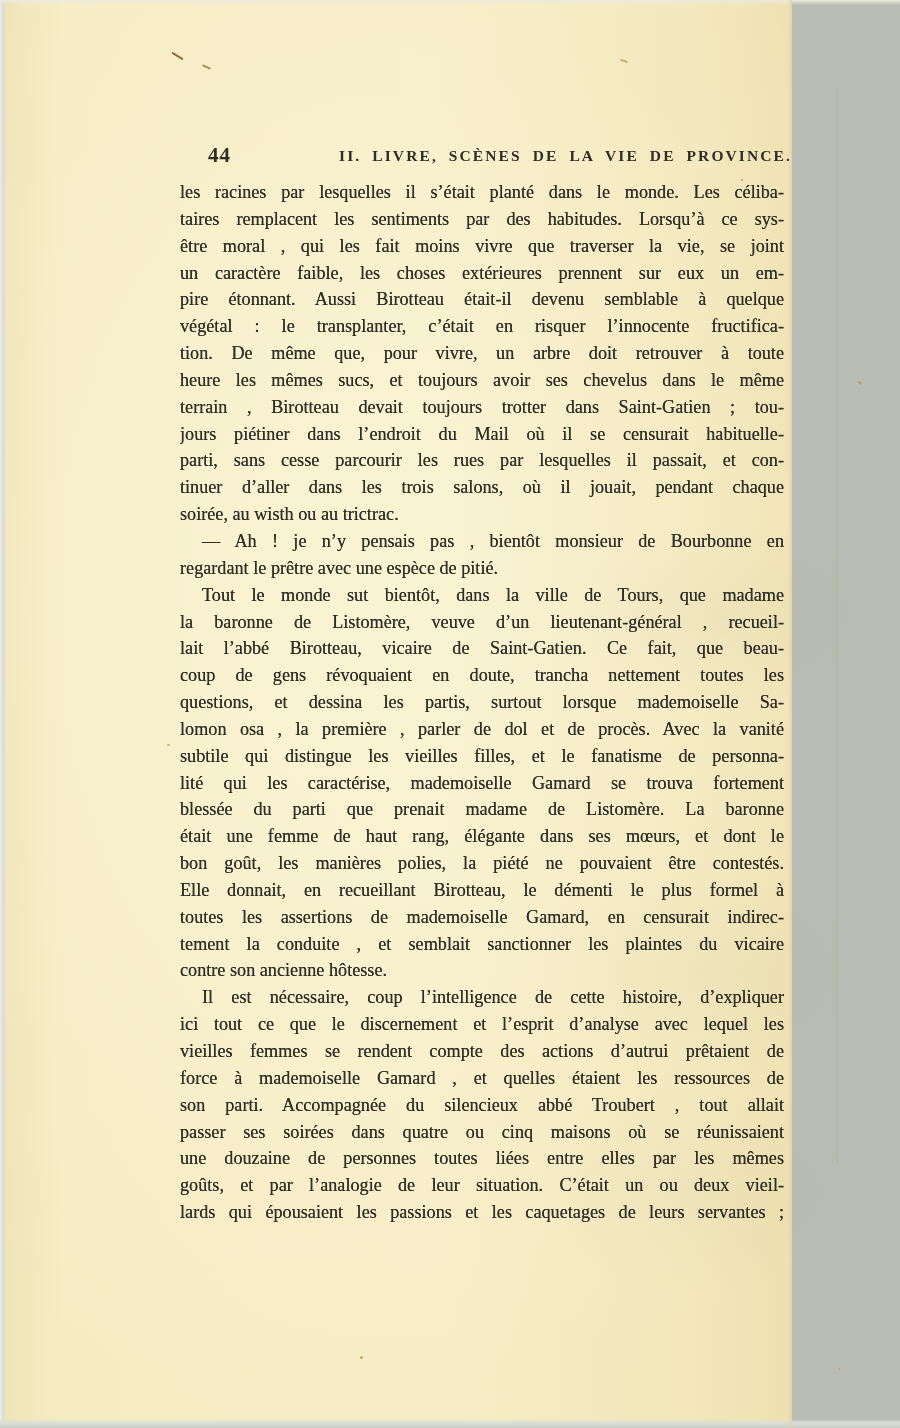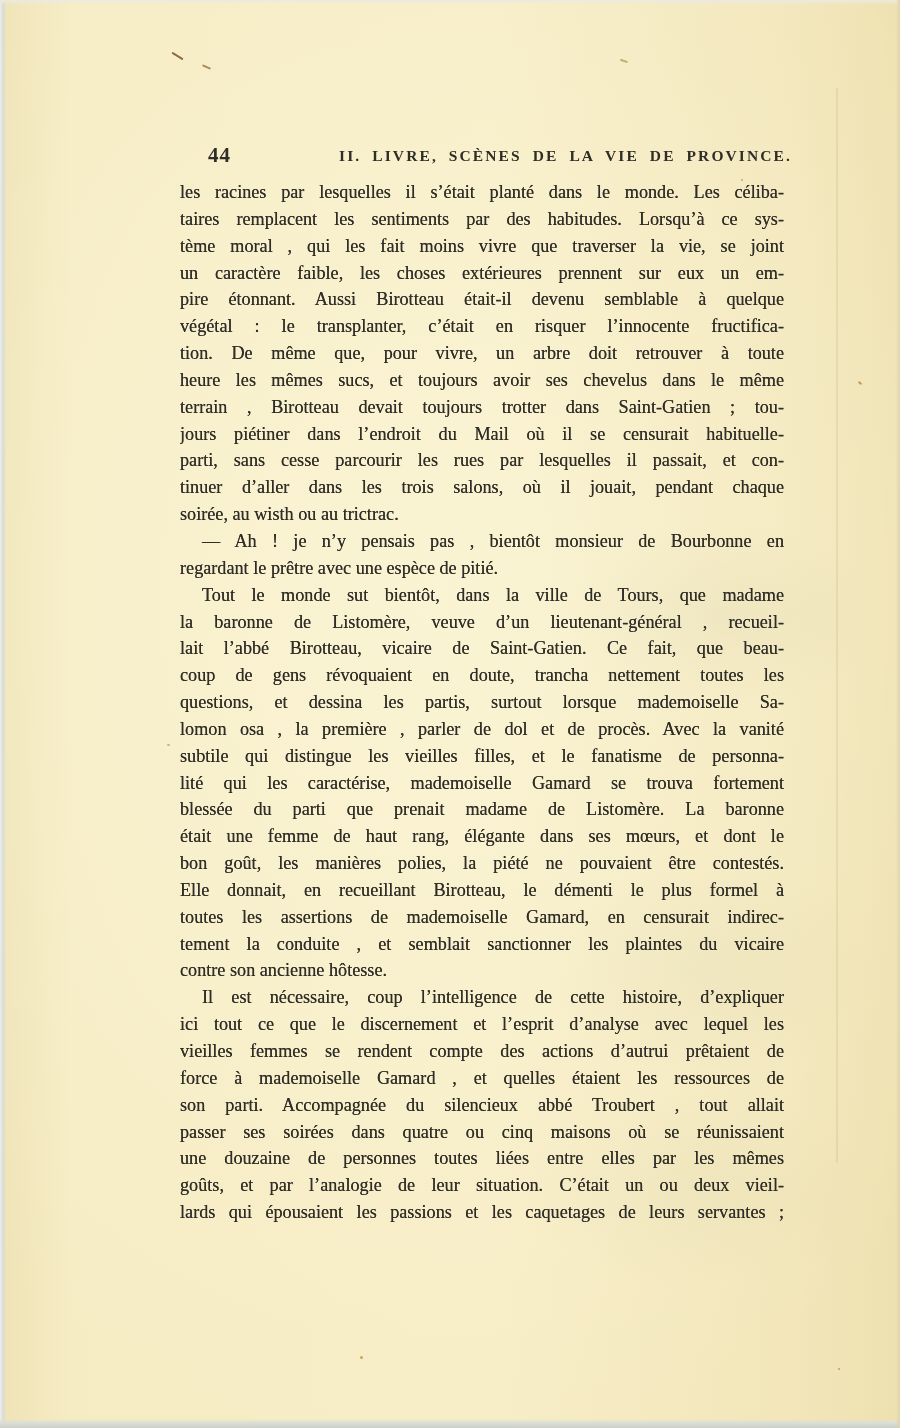--- a/index.html
+++ b/index.html
@@ -1,18 +1,18 @@
 <!DOCTYPE html>
 <html><head>
 <meta charset="utf-8">
 <style>
   html,body{margin:0;padding:0;}
   body{width:900px;height:1428px;overflow:hidden;background:#b9bcb4;}
   .scan{
-    position:relative;width:900px;height:1428px;
+    position:relative;width:792px;height:1428px;
     background:
       radial-gradient(ellipse 130% 100% at 48% 42%, rgba(255,252,228,.45), rgba(0,0,0,0) 60%),
       linear-gradient(90deg, #efe3b6 0%, #f6ecc4 8%, #f7edc6 55%, #f2e6ba 88%, #eee1b0 100%),
       #f5ebc1;
     font-family:"Liberation Serif","DejaVu Serif",serif;
     color:#2f2d27;
   }
   
   .edge-left{position:absolute;left:0;top:0;width:6px;height:1428px;
     background:linear-gradient(90deg,#eceeea,#d9dcd5 55%,rgba(217,220,213,0));}
@@ -68,21 +68,21 @@
   <div class="wash wash3"></div>
 
   <div class="header">
     <span class="pagenum">44</span>
     <span class="runtitle">II. LIVRE, SCÈNES DE LA VIE DE PROVINCE.</span>
   </div>
 
   <div class="pagebody">
       <div class="line">les racines par lesquelles il s’était planté dans le monde. Les céliba-</div>
       <div class="line">taires remplacent les sentiments par des habitudes. Lorsqu’à ce sys-</div>
-      <div class="line">tème moral , qui les fait moins vivre que traverser la vie, se joint</div>
+      <div class="line">être moral , qui les fait moins vivre que traverser la vie, se joint</div>
       <div class="line">un caractère faible, les choses extérieures prennent sur eux un em-</div>
       <div class="line">pire étonnant. Aussi Birotteau était-il devenu semblable à quelque</div>
       <div class="line">végétal : le transplanter, c’était en risquer l’innocente fructifica-</div>
       <div class="line">tion. De même que, pour vivre, un arbre doit retrouver à toute</div>
       <div class="line">heure les mêmes sucs, et toujours avoir ses chevelus dans le même</div>
       <div class="line">terrain , Birotteau devait toujours trotter dans Saint-Gatien ; tou-</div>
       <div class="line">jours piétiner dans l’endroit du Mail où il se censurait habituelle-</div>
       <div class="line">parti, sans cesse parcourir les rues par lesquelles il passait, et con-</div>
       <div class="line">tinuer d’aller dans les trois salons, où il jouait, pendant chaque</div>
       <div class="line endline">soirée, au wisth ou au trictrac.</div>

